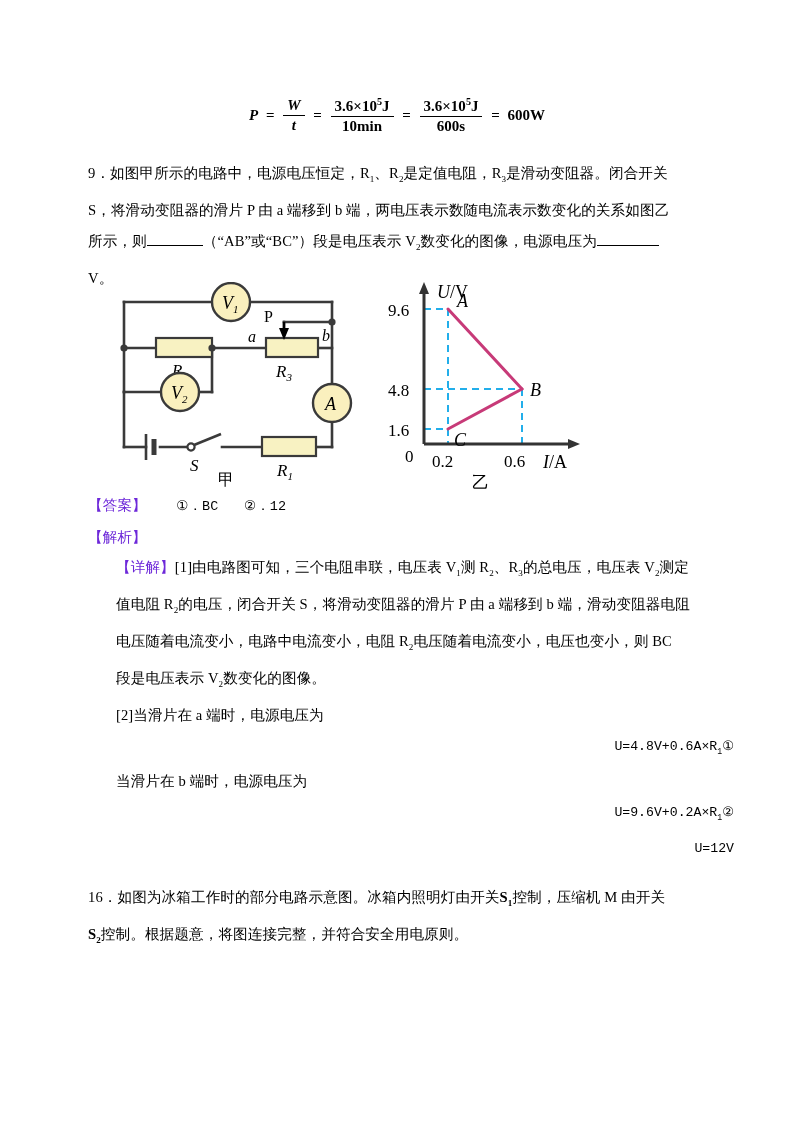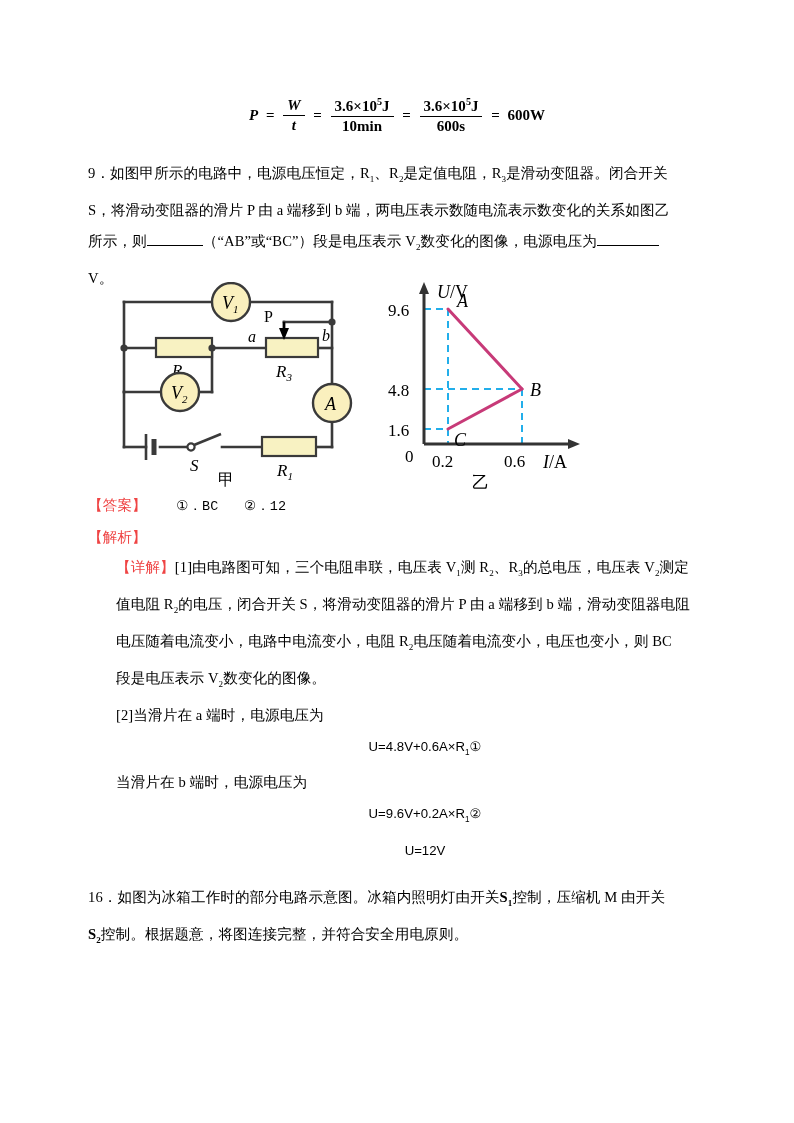--- a/index.html
+++ b/index.html
@@ -68,26 +68,26 @@
   }
   .sub { font-size: 0.62em; vertical-align: sub; }
   .blank-u {
     display: inline-block;
     border-bottom: 1px solid #000;
     width: 56px;
     vertical-align: baseline;
   }
   .blank-u.wide { width: 62px; }
 
-  .ans-label { color: #ef4444; font-family: "Liberation Sans", sans-serif; font-size: 14.6px; }
+  .ans-label { color: #6d28d9; font-family: "Liberation Sans", sans-serif; font-size: 14.6px; }
   .ans-body { font-family: "Liberation Mono", "DejaVu Sans Mono", monospace; font-size: 13.5px; }
 
   .centered-eq {
-    text-align: center;
-    font-family: Liberation Sans, sans-serif;
+    text-align: right;
+    font-family: Liberation Mono, monospace;
     font-size: 13.2px;
     line-height: 31px;
   }
 
   
   .figures {
     position: absolute;
     left: 88px;
     top: 282px;
     width: 618px;

